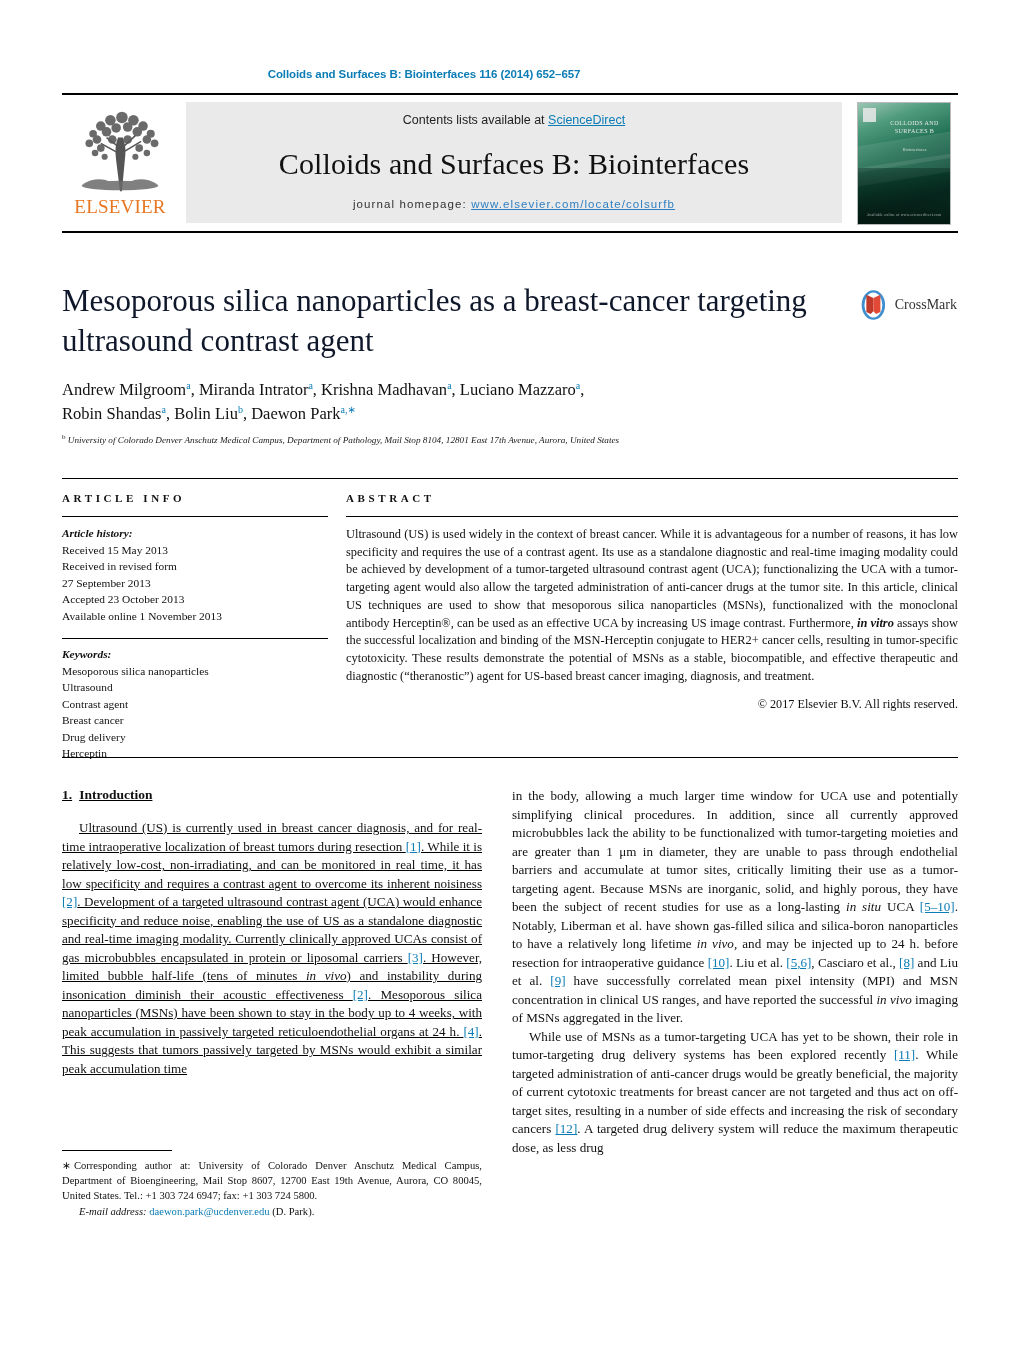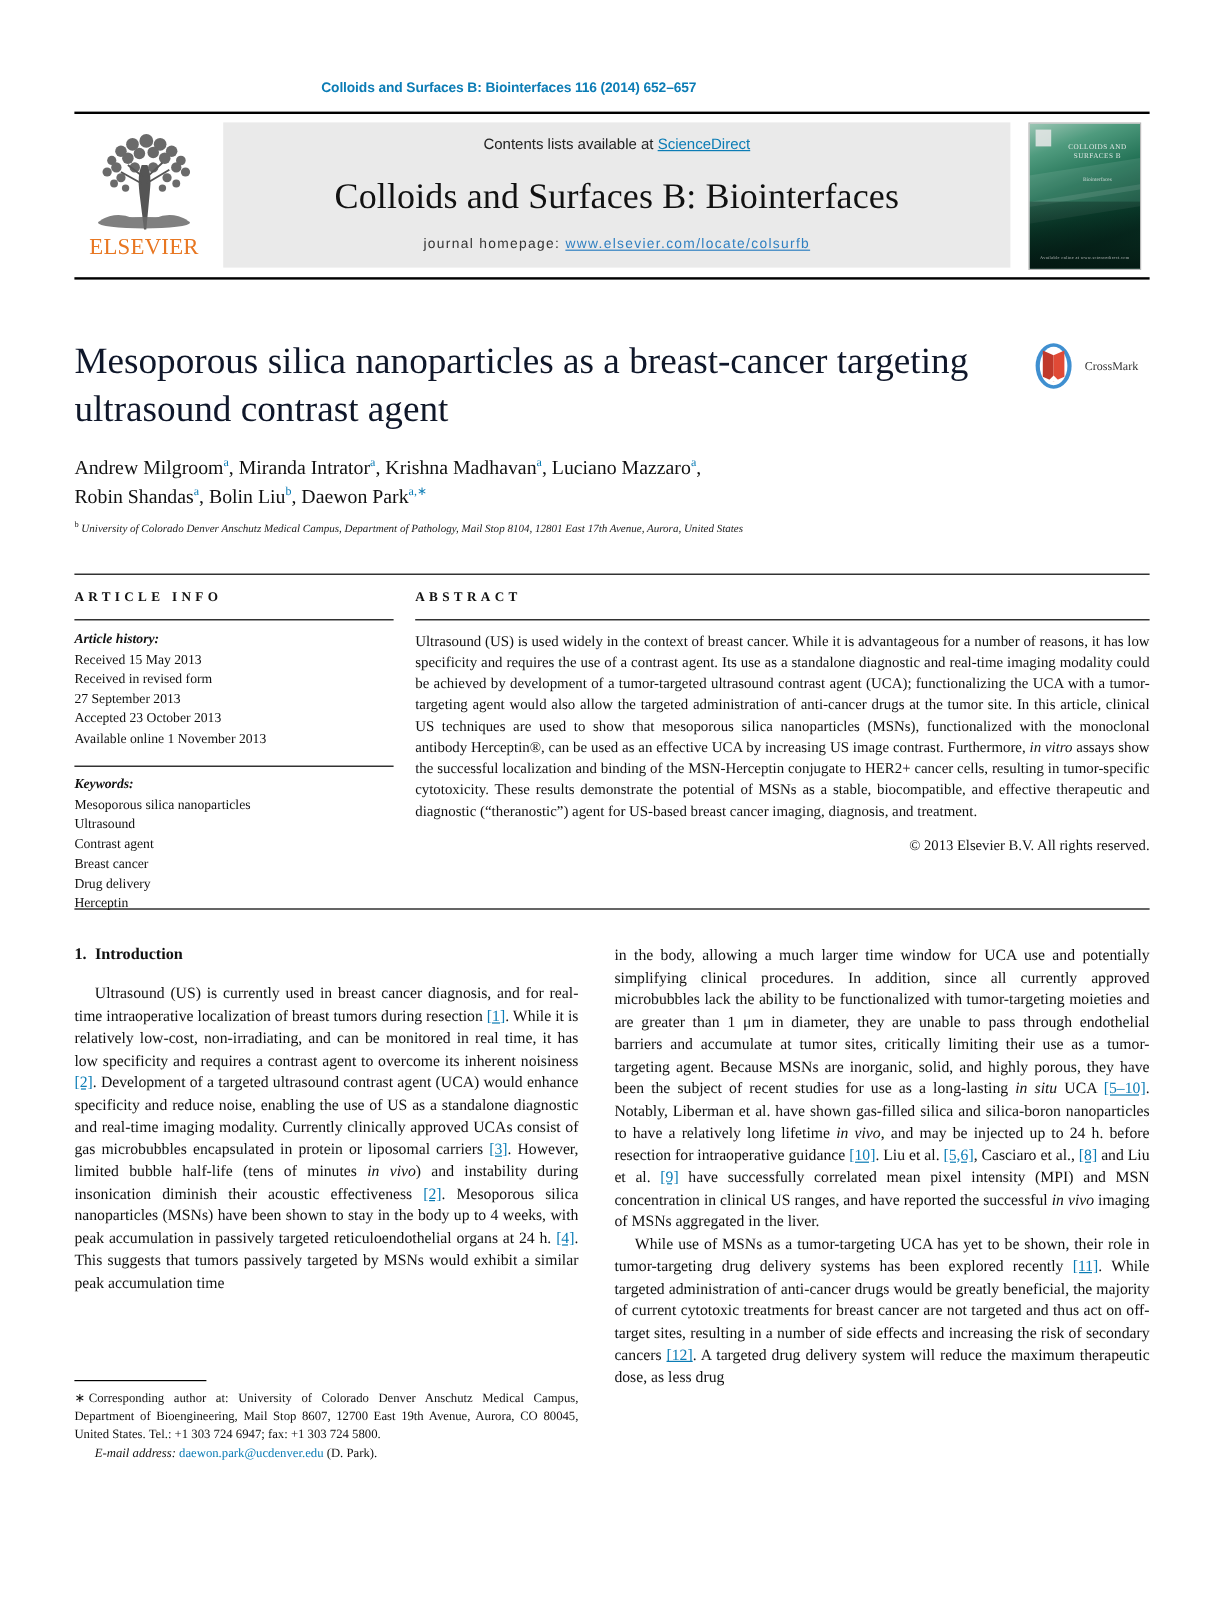--- a/index.html
+++ b/index.html
@@ -191,21 +191,21 @@
     top: 282px;
     left: 857px;
     width: 100px;
     height: 46px;
     display: flex;
     align-items: center;
     gap: 5px;
   }
   .crossmark .cm-label {
     font-family: "Liberation Serif", serif;
-    font-size: 10px;
+    font-size: 14px;
     color: #333;
   }
 
   .authors {
     position: absolute;
     top: 378px;
     left: 62px;
     width: 800px;
     font-family: "Liberation Serif", serif;
     font-size: 16.5px;
@@ -285,21 +285,21 @@
     border-top: 1.6px solid #000;
     margin: 12px 0 9px 0;
   }
   .abstract-text {
     font-family: "Liberation Serif", serif;
     font-size: 12.4px;
     line-height: 1.43;
     text-align: justify;
     color: #111;
   }
-  .abstract-text i { font-style: italic; }
+  .abstract-text i { font-style: italic; font-weight: bold; }
   .copyright {
     font-family: "Liberation Serif", serif;
     font-size: 12.2px;
     text-align: right;
     margin-top: 11px;
     color: #111;
   }
   .rule-bottom {
     position: absolute;
     left: 62px;
@@ -307,20 +307,21 @@
     width: 896px;
     border-top: 1.6px solid #000;
   }
 
   
   .col-left {
     position: absolute;
     top: 787px;
     left: 62px;
     width: 420px;
+    text-decoration: underline;
   }
   .col-right {
     position: absolute;
     top: 787px;
     left: 512px;
     width: 446px;
   }
   .h1 {
     font-family: "Liberation Serif", serif;
     font-size: 13.5px;
@@ -520,21 +521,21 @@
       <div>Herceptin</div>
     </div>
   </div>
 
   <div class="abs-col">
     <div class="secthead">ABSTRACT</div>
     <div class="hr"></div>
     <div class="abstract-text">
       <span>Ultrasound (US) is used widely in the context of breast cancer. While it is advantageous for a number of reasons, it has low specificity and requires the use of a contrast agent. Its use as a standalone diagnostic and real-time imaging modality could be achieved by development of a tumor-targeted ultrasound contrast agent (UCA); functionalizing the UCA with a tumor-targeting agent would also allow the targeted administration of anti-cancer drugs at the tumor site. In this article, clinical US techniques are used to show that mesoporous silica nanoparticles (MSNs), functionalized with the monoclonal antibody Herceptin®, can be used as an effective UCA by increasing US image contrast. Furthermore, </span><i>in vitro</i><span> assays show the successful localization and binding of the MSN-Herceptin conjugate to HER2+ cancer cells, resulting in tumor-specific cytotoxicity. These results demonstrate the potential of MSNs as a stable, biocompatible, and effective therapeutic and diagnostic (“theranostic”) agent for US-based breast cancer imaging, diagnosis, and treatment.</span>
     </div>
-    <div class="copyright">© 2013 Elsevier B.V. All rights reserved.</div>
+    <div class="copyright">© 2017 Elsevier B.V. All rights reserved.</div>
   </div>
 
   <div class="rule-bottom"></div>
 
   <div class="col-left">
     <div class="h1">
       <span class="num">1.</span><span>Introduction</span>
     </div>
     <p class="para"><span>Ultrasound (US) is currently used in breast cancer diagnosis, and for real-time intraoperative localization of breast tumors during resection </span><a class="ref" href="#">[1]</a><span>. While it is relatively low-cost, non-irradiating, and can be monitored in real time, it has low specificity and requires a contrast agent to overcome its inherent noisiness </span><a class="ref" href="#">[2]</a><span>. Development of a targeted ultrasound contrast agent (UCA) would enhance specificity and reduce noise, enabling the use of US as a standalone diagnostic and real-time imaging modality. Currently clinically approved UCAs consist of gas microbubbles encapsulated in protein or liposomal carriers </span><a class="ref" href="#">[3]</a><span>. However, limited bubble half-life (tens of minutes </span><i>in vivo</i><span>) and instability during insonication diminish their acoustic effectiveness </span><a class="ref" href="#">[2]</a><span>. Mesoporous silica nanoparticles (MSNs) have been shown to stay in the body up to 4 weeks, with peak accumulation in passively targeted reticuloendothelial organs at 24 h. </span><a class="ref" href="#">[4]</a><span>. This suggests that tumors passively targeted by MSNs would exhibit a similar peak accumulation time</span></p>
   </div>

